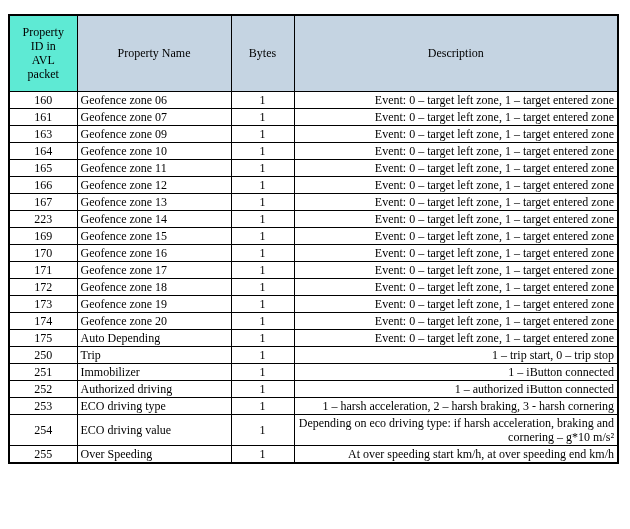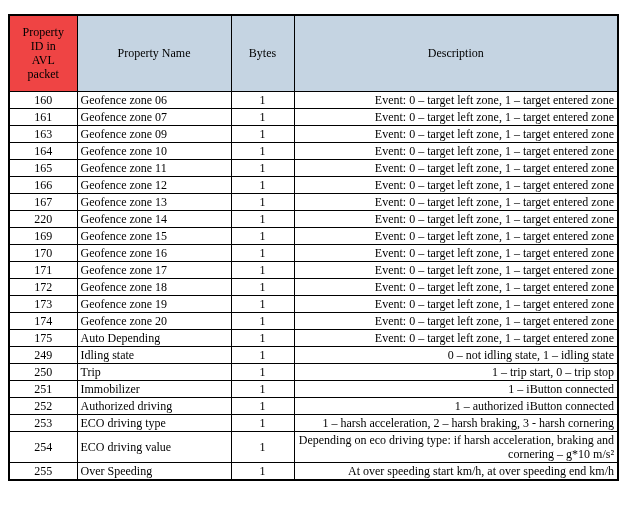--- a/index.html
+++ b/index.html
@@ -56,21 +56,21 @@
 <div class="page">
   <table class="avl">
     <colgroup>
       <col class="c-id">
       <col class="c-name">
       <col class="c-bytes">
       <col class="c-desc">
     </colgroup>
     <thead>
       <tr>
-        <th class="h-id" style="background: #ef4444; font-family: Liberation Serif, serif;">Property
+        <th class="h-id" style="background: #5eead4; font-family: Liberation Serif, serif;">Property
 ID in
 AVL
 packet</th>
         <th class="h-name" style="background: rgb(197, 212, 226);">Property Name</th>
         <th class="h-bytes" style="background: rgb(197, 212, 226);">Bytes</th>
         <th class="h-desc" style="background: rgb(197, 212, 226);">Description</th>
       </tr>
     </thead>
     <tbody id="tbody">
   <tr>
@@ -117,21 +117,21 @@
   </tr>
 
   <tr>
     <td class="c-id">167</td>
     <td class="c-name">Geofence zone 13</td>
     <td class="c-bytes">1</td>
     <td class="c-desc">Event: 0 – target left zone, 1 – target entered zone</td>
   </tr>
 
   <tr>
-    <td class="c-id">220</td>
+    <td class="c-id">223</td>
     <td class="c-name">Geofence zone 14</td>
     <td class="c-bytes">1</td>
     <td class="c-desc">Event: 0 – target left zone, 1 – target entered zone</td>
   </tr>
 
   <tr>
     <td class="c-id">169</td>
     <td class="c-name">Geofence zone 15</td>
     <td class="c-bytes">1</td>
     <td class="c-desc">Event: 0 – target left zone, 1 – target entered zone</td>
@@ -172,26 +172,20 @@
     <td class="c-desc">Event: 0 – target left zone, 1 – target entered zone</td>
   </tr>
 
   <tr>
     <td class="c-id">175</td>
     <td class="c-name">Auto Depending</td>
     <td class="c-bytes">1</td>
     <td class="c-desc">Event: 0 – target left zone, 1 – target entered zone</td>
   </tr>
 
-  <tr>
-    <td class="c-id">249</td>
-    <td class="c-name">Idling state</td>
-    <td class="c-bytes">1</td>
-    <td class="c-desc">0 – not idling state, 1 – idling state</td>
-  </tr>
 
   <tr>
     <td class="c-id">250</td>
     <td class="c-name">Trip</td>
     <td class="c-bytes">1</td>
     <td class="c-desc">1 – trip start, 0 – trip stop</td>
   </tr>
 
   <tr>
     <td class="c-id">251</td>

